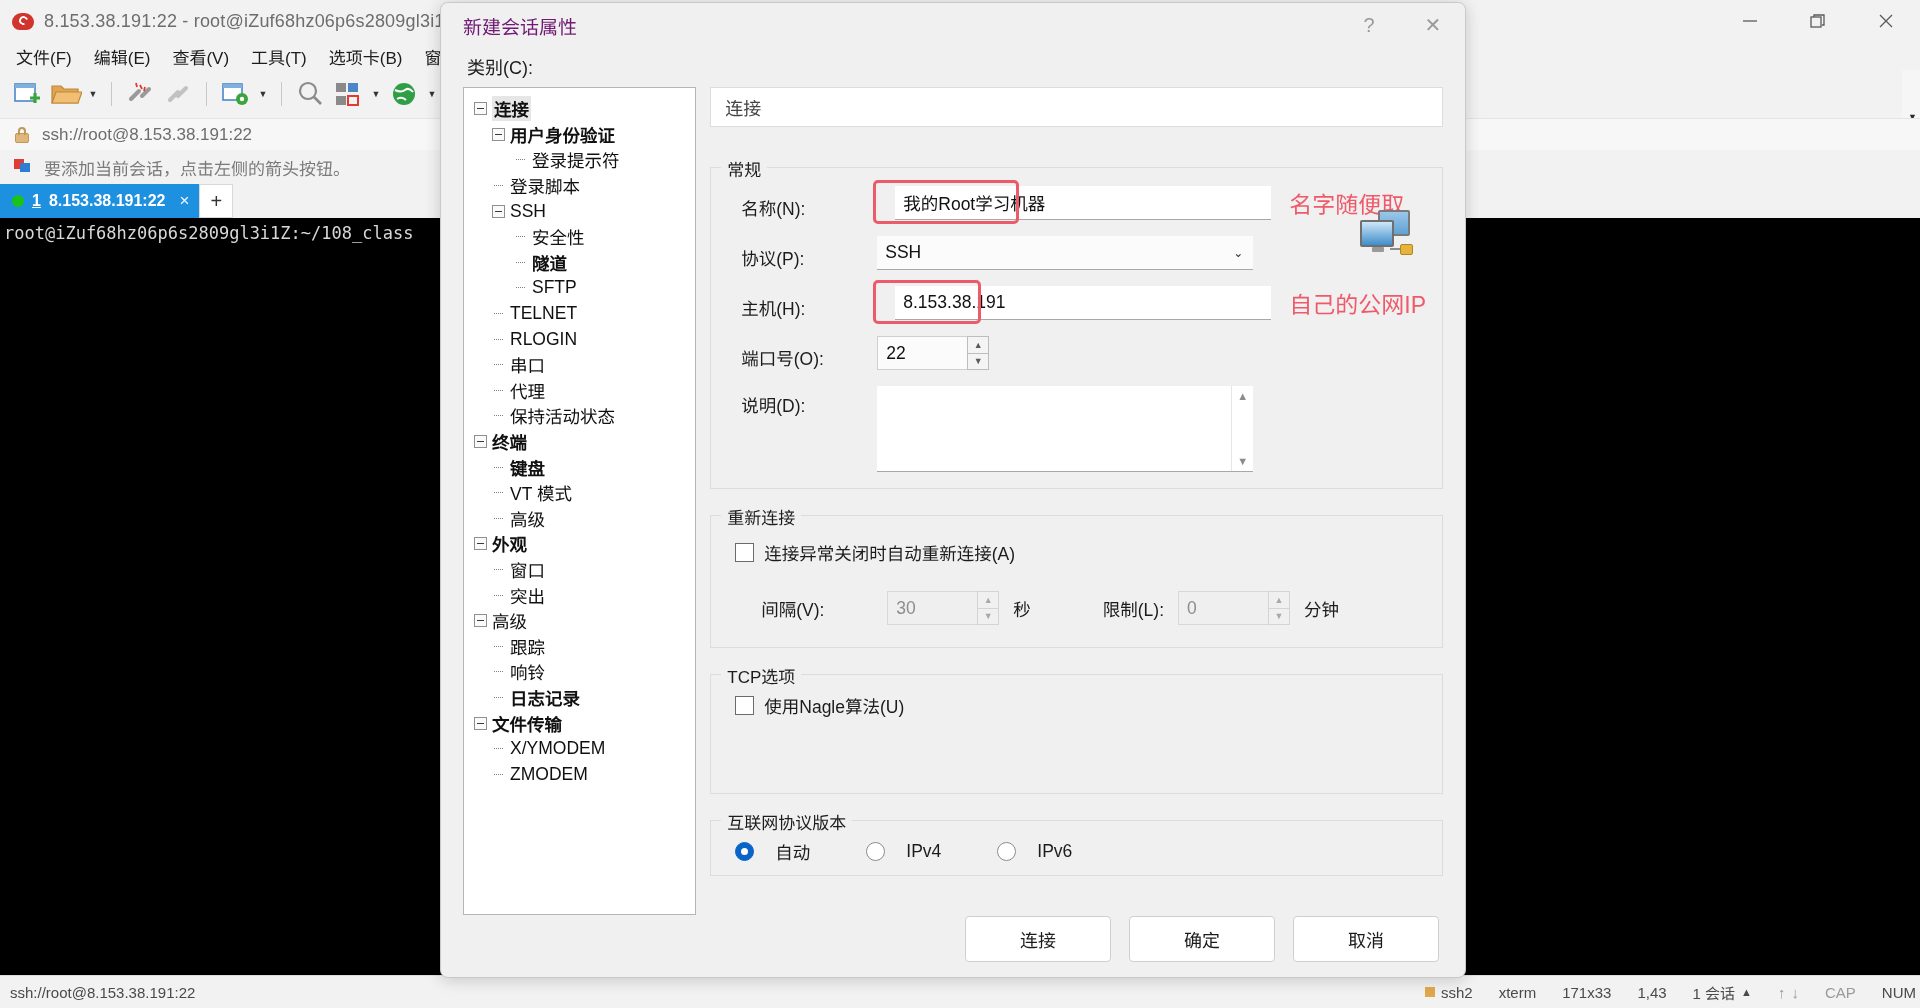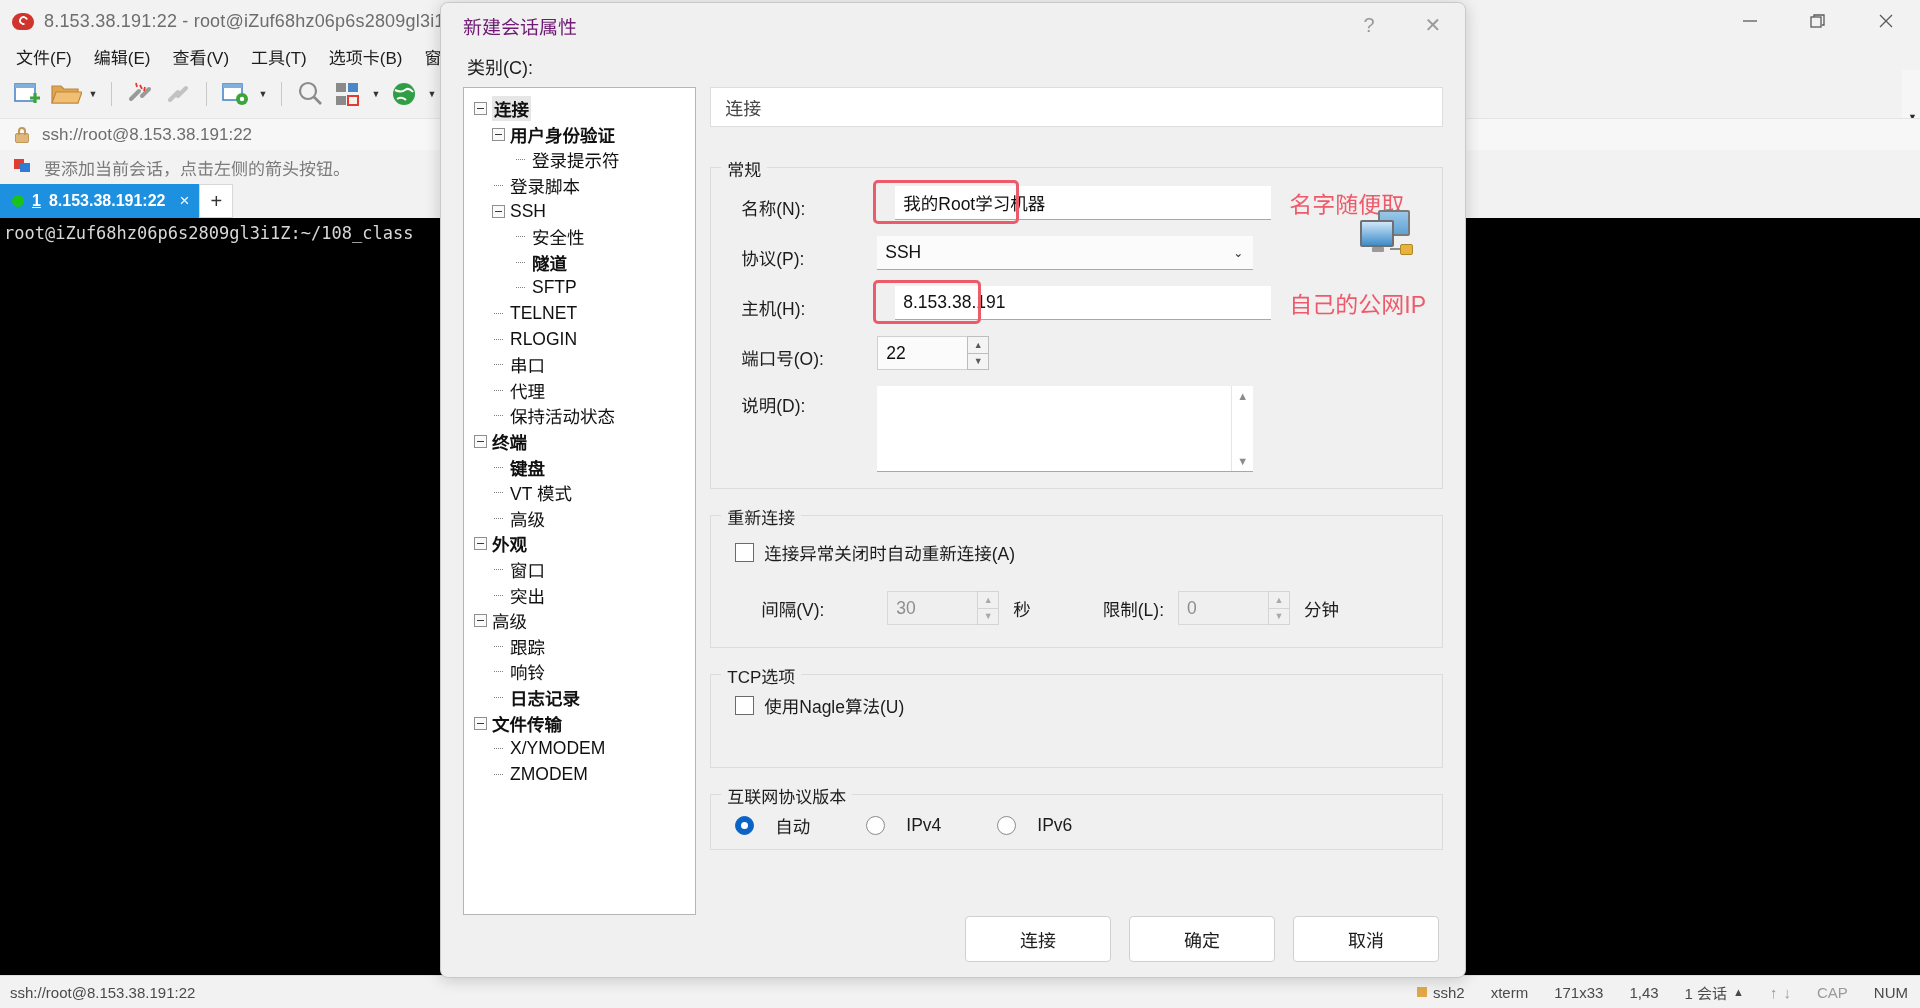--- a/index.html
+++ b/index.html
@@ -101,21 +101,21 @@
     font-family: "DejaVu Sans Mono", "Liberation Mono", monospace; font-size: 17px;
     padding: 4px 0 0 4px; white-space: pre; overflow: hidden; line-height: 22px;
   }
 
   .xs-statusbar {
     position: absolute; left: 0; bottom: 0; width: 1920px; height: 33px;
     background: #f2f2f2; border-top: 1px solid #dedede;
     display: flex; align-items: center; font-size: 15px; color: #4a4a4a;
   }
   .sb-left { padding-left: 10px; }
-  .sb-right { margin-left: auto; display: flex; align-items: center; gap: 26px; padding-right: 12px; }
+  .sb-right { margin-left: auto; display: flex; align-items: center; gap: 26px; padding-right: 4px; }
   .sb-right .cell { display: flex; align-items: center; gap: 6px; white-space: nowrap; }
   .sb-sq { width: 10px; height: 10px; background: #e0a84a; }
   .sb-dim { color: #9a9a9a; }
 
   
   .xs-scroll {
     position: absolute; right: 0; top: 70px; width: 18px; height: 115px; background: #f6f6f6;
   }
   .xs-scroll .arrow { position: absolute; right: 3px; font-size: 9px; color: #2b2b2b; }
 
@@ -637,21 +637,21 @@
                 <div class="sval">0</div>
                 <div class="sbtns">
                   <div class="sb">▲</div>
                   <div class="sb">▼</div>
                 </div>
               </div>
               <span class="cbtext" style="margin-left:14px;">分钟</span>
             </div>
           </div>
 
-          <div class="group" style="margin-top:26px;height:94px;">
+          <div class="group" style="margin-top:26px;height:120px;">
             <div class="legend">TCP选项</div>
             <div class="cbrow" style="margin-left:8px;">
               <span class="checkbox"></span>
               <span class="cbtext">使用Nagle算法(U)</span>
             </div>
           </div>
 
           <div class="group" style="margin-top:26px;height:56px;">
             <div class="legend">互联网协议版本</div>
             <div style="display:flex;align-items:center;margin-left:8px;">

